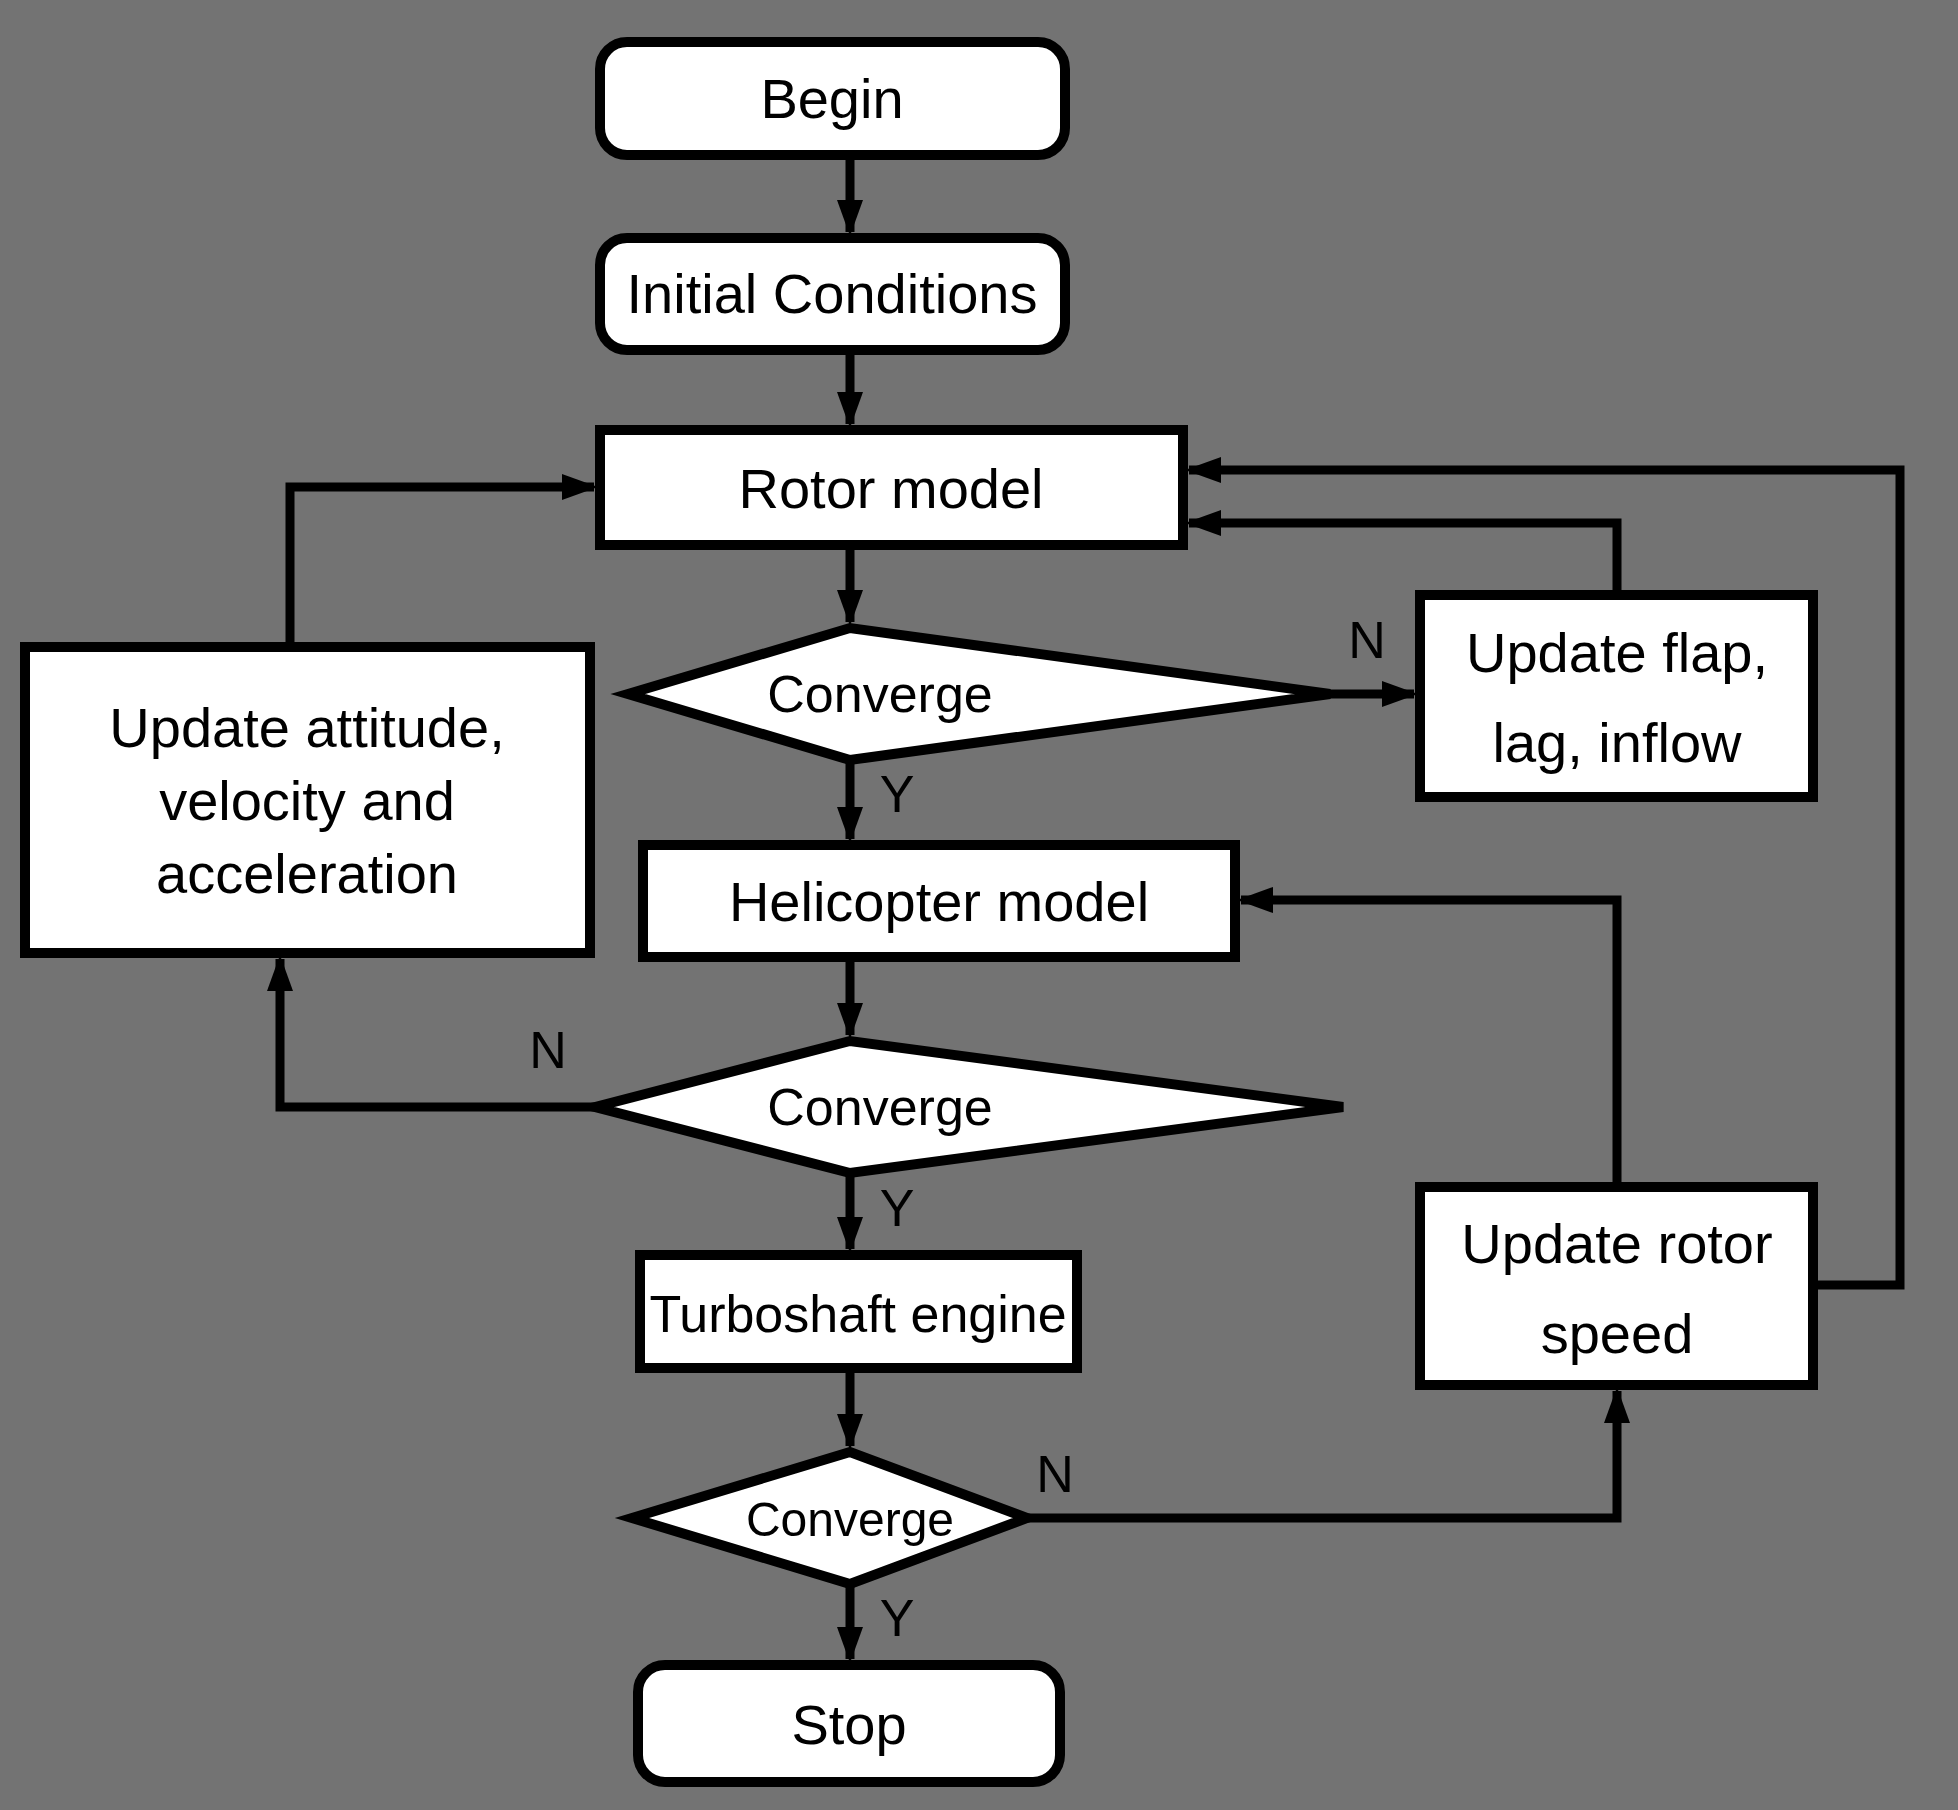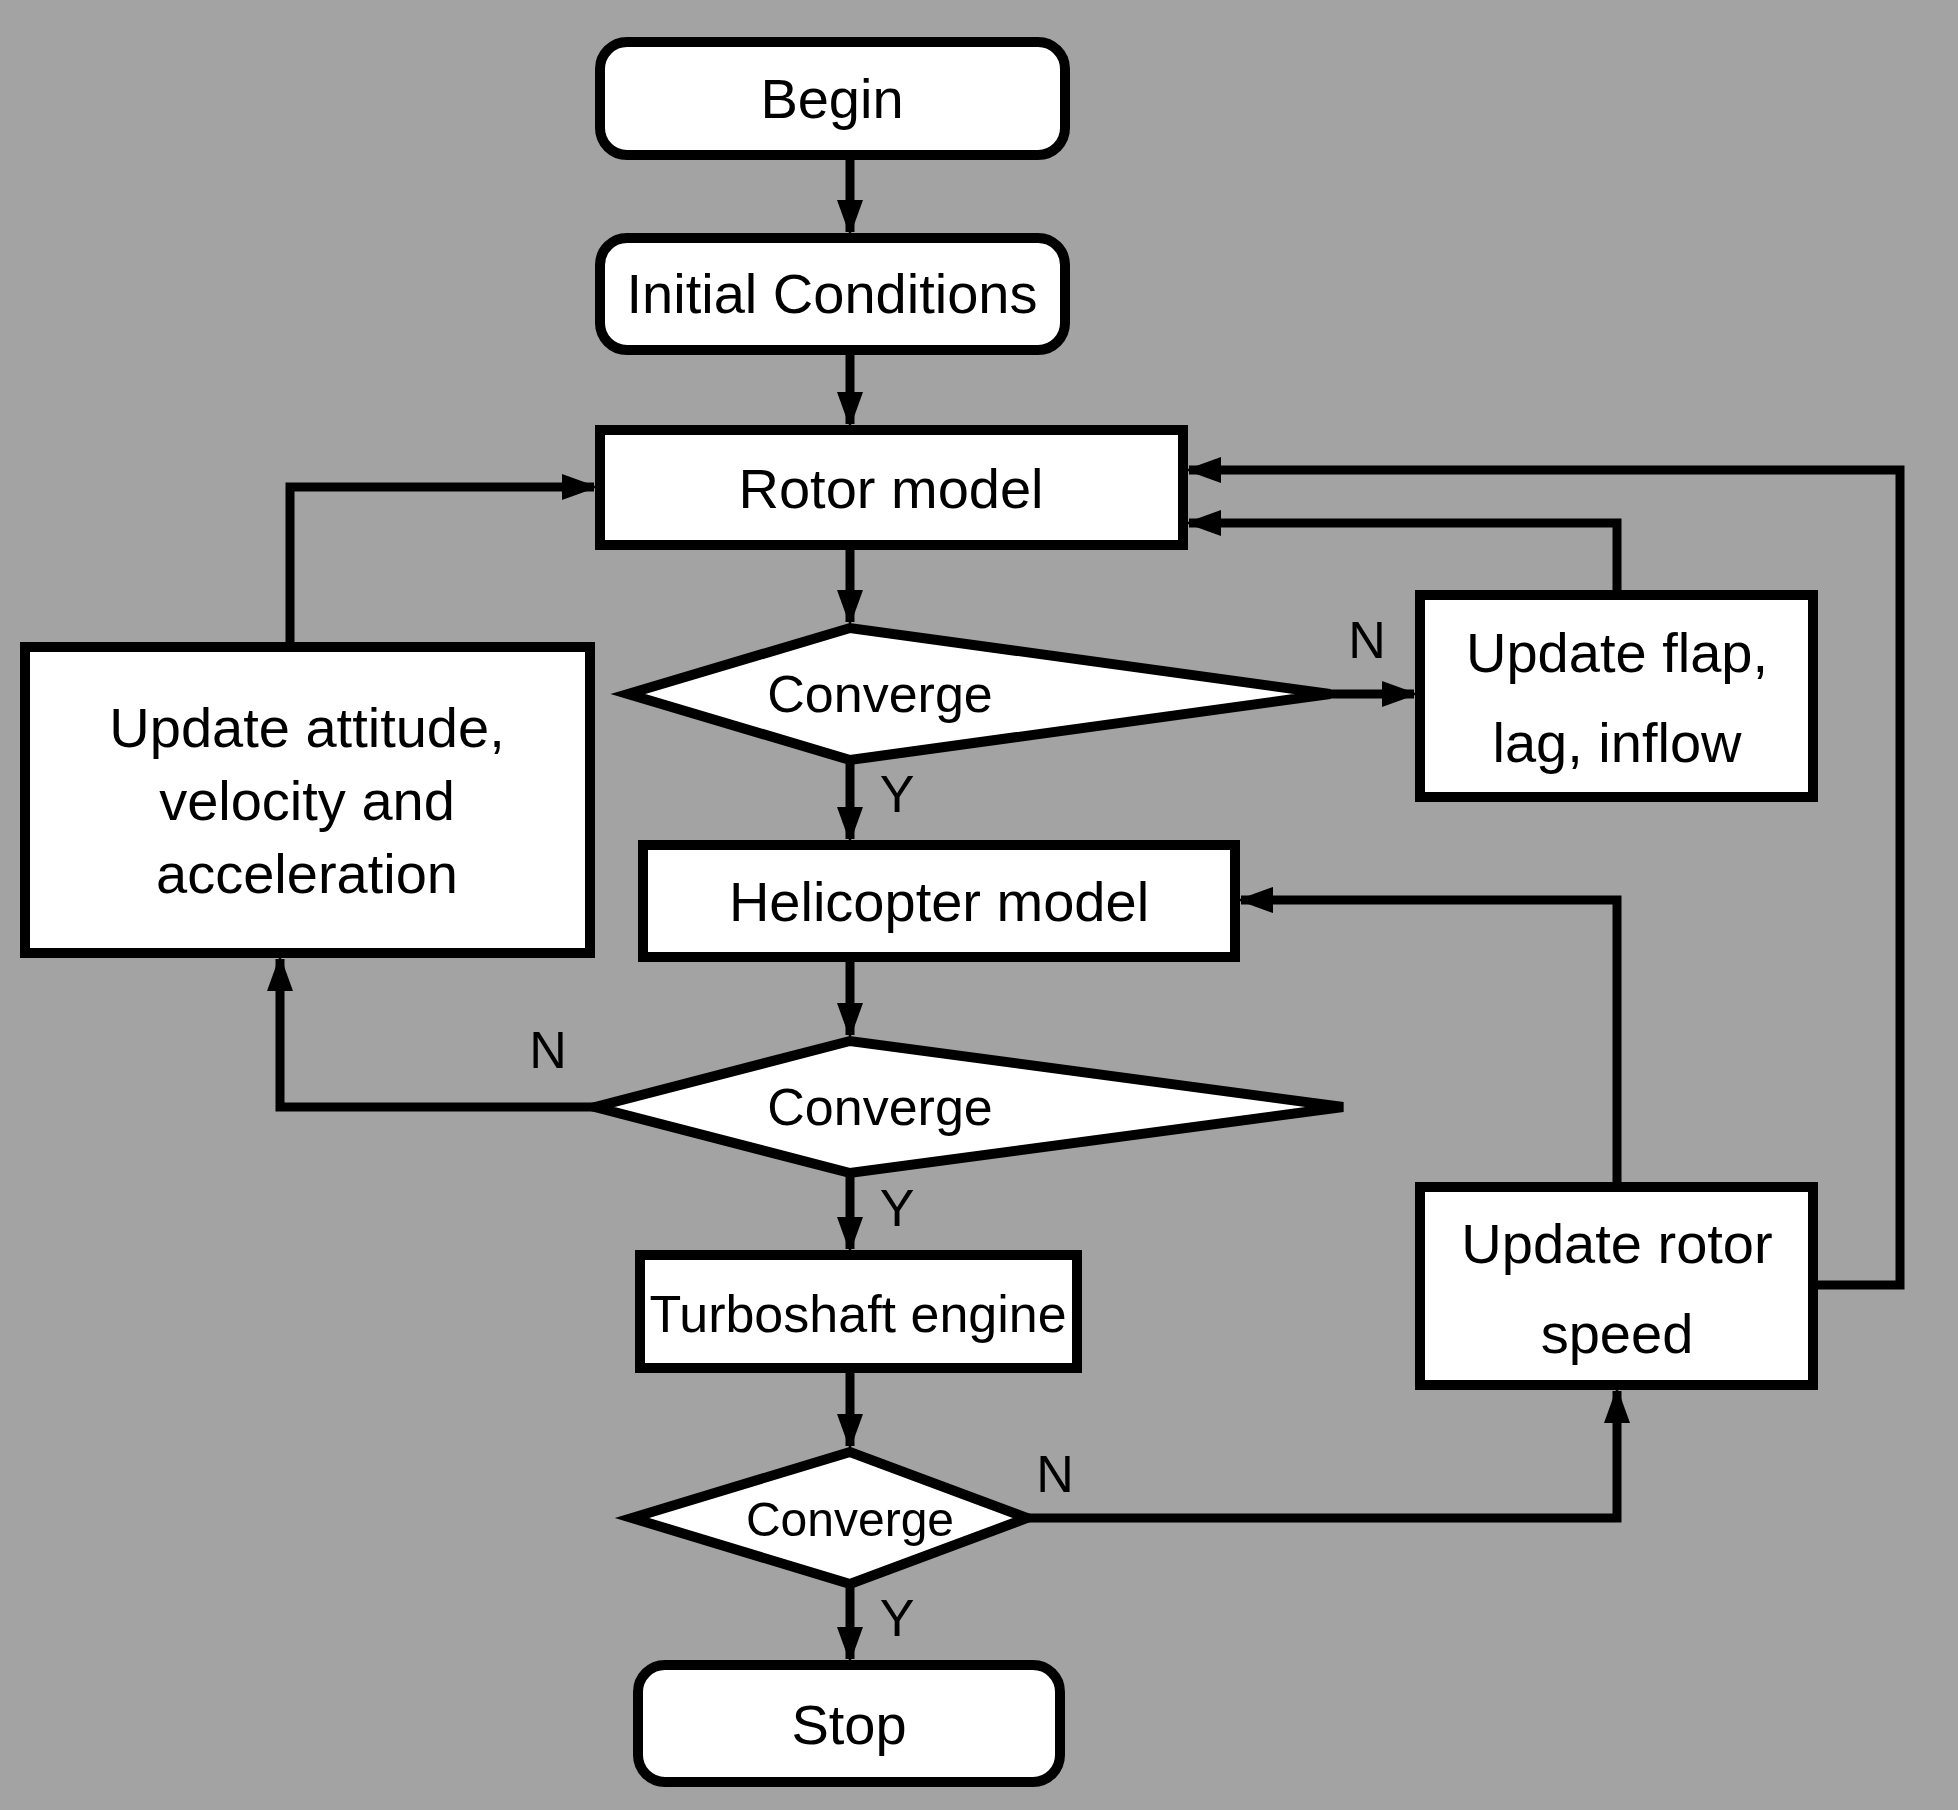--- a/index.html
+++ b/index.html
@@ -4,21 +4,21 @@
 <style>
   html, body {
     margin: 0;
     padding: 0;
     background: #ffffff;
   }
   .stage {
     width: 1958px;
     height: 1810px;
     position: relative;
-    background: #a3a3a3;
+    background: #737373;
   }
   svg {
     display: block;
   }
   .shape {
     fill: #ffffff;
     stroke: #000000;
     stroke-width: 10;
   }
   .edge {

